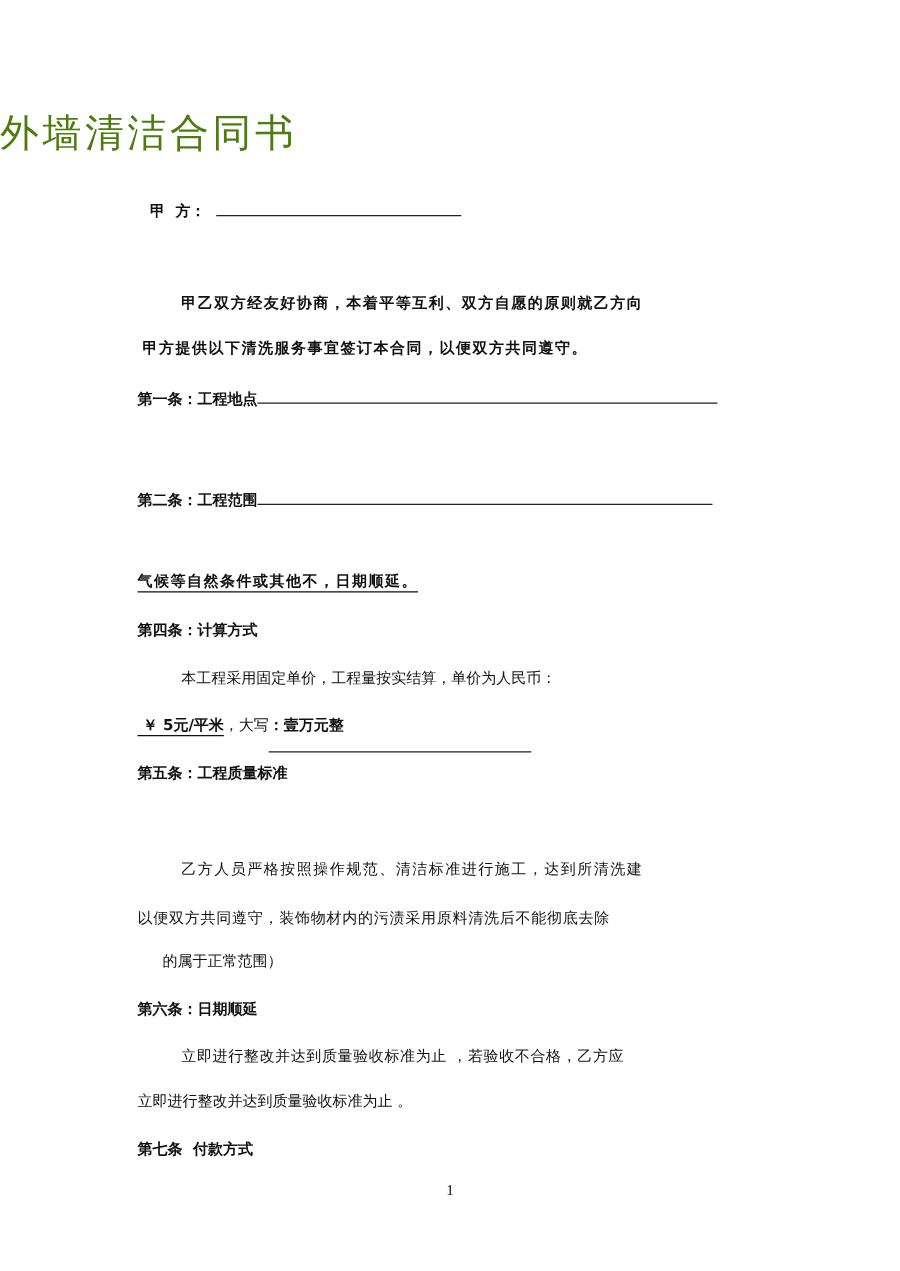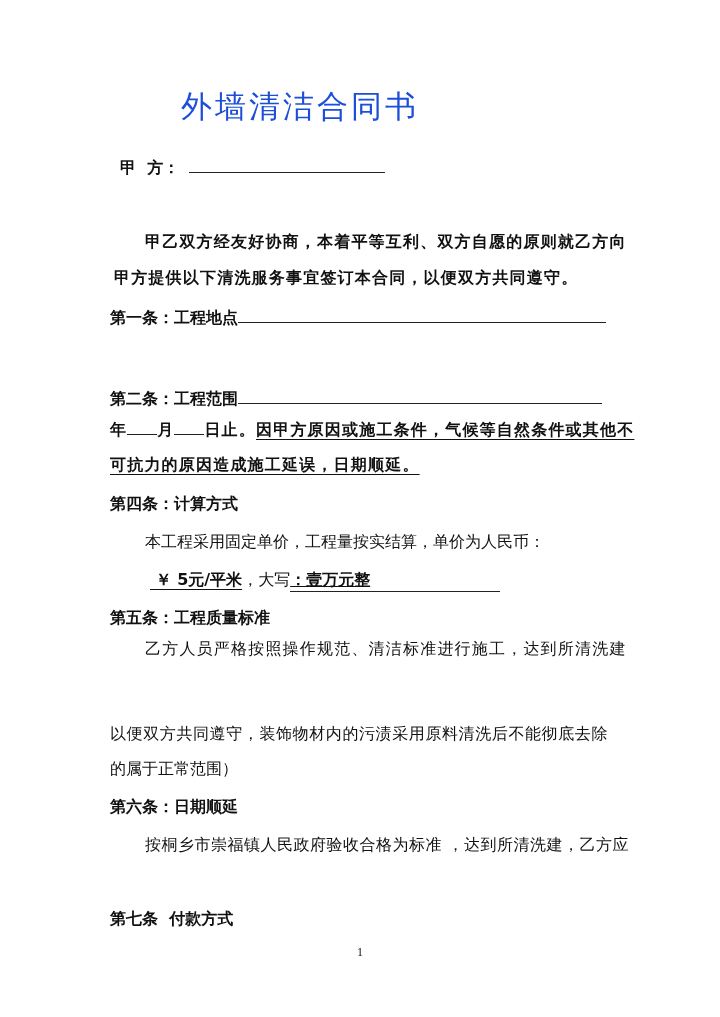--- a/index.html
+++ b/index.html
@@ -1,21 +1,21 @@
 <!DOCTYPE html>
 <html><head>
 <meta charset="utf-8">
 <style>
   html, body { margin: 0; padding: 0; background: #ffffff; }
   body { width: 720px; height: 1017px; position: relative; overflow: hidden;
          font-family: "DejaVu Sans", "Liberation Sans", sans-serif; color: #111; }
   .page { position: absolute; left: 0; top: 0; width: 720px; height: 1017px; background: #fff; }
-  .title { position: absolute; left: 0; width: 600px; top: 86px; text-align: center;
-           font-family: "DejaVu Serif", "Liberation Serif", serif; font-size: 31px; letter-spacing: 3px; color: #1d4ed8; }
-  .line { position: absolute; left: 110px; font-size: 16px; line-height: 20px; white-space: nowrap; }
+  .title { position: absolute; left: 0; width: 600px; top: 86px; text-align: left;
+           font-family: "DejaVu Serif", "Liberation Serif", serif; font-size: 31px; letter-spacing: 3px; color: #4d7c0f; }
+  .line { position: absolute; left: 110px; font-size: 12px; line-height: 20px; white-space: nowrap; }
   .bold { font-weight: bold; }
   .u { text-decoration: underline; text-underline-offset: 4px; }
   .blank { display: inline-block; border-bottom: 1.5px solid #222; height: 16px; vertical-align: baseline; }
   .indent { left: 145px; text-align: right; }
   .pagenum { position: absolute; top: 945px; left: 0; width: 720px; text-align: center;
              font-family: "Liberation Serif", serif; font-size: 12px; }
   .jus { letter-spacing: 1.2px; }
 </style>
 </head>
 <body>
@@ -35,37 +35,35 @@
 
   <div class="line bold" style="top:306px;">
     <span>第一条：工程地点</span><span class="blank" style="width:368px;"></span>
   </div>
 
   <div class="line bold" style="top:344px;margin-top:43px;">
     <span>第二条：工程范围</span><span class="blank" style="width:364px;"></span>
   </div>
 
 
-  <div class="line bold jus" style="top:418px;">
-    <span>年</span><span class="blank" style="width:30px;"></span><span>月</span><span class="blank" style="width:30px;"></span><span>日止。</span><span class="u">因甲方原因或施工条件，气候等自然条件或其他不</span>
-  </div>
 
-  <div class="line bold u jus" style="top:455px;">可抗力的原因造成施工延误，日期顺延。</div>
+  <div class="line bold u jus" style="top:455px;">气候等自然条件或其他不，日期顺延。</div>
 
   <div class="line bold" style="top:494px;font-family:Liberation Serif, serif;">第四条：计算方式</div>
   <div class="line indent" style="top:532px;">本工程采用固定单价，工程量按实结算，单价为人民币：</div>
 
   <div class="line" style="top:570px;">
-    <span class="u bold" style="white-space:pre;margin-left:40px;"> ￥ 5元/平米</span><span>，大写</span><span class="bold" style="display:inline-block; width:210px; border-bottom:1.5px solid #222; padding-bottom:1px;text-decoration:underline;">：壹万元整</span>
+    <span class="u bold" style="white-space:pre;"> ￥ 5元/平米</span><span>，大写</span><span class="bold" style="display:inline-block; width:210px; border-bottom:1.5px solid #222; padding-bottom:11px;">：壹万元整</span>
   </div>
 
   <div class="line bold" style="top:608px;">第五条：工程质量标准</div>
-  <div class="line indent jus" style="top:639px;">乙方人员严格按照操作规范、清洁标准进行施工，达到所清洗建</div>
+  <div class="line indent jus" style="top:686px;font-family:Liberation Mono, monospace;">乙方人员严格按照操作规范、清洁标准进行施工，达到所清洗建</div>
   <div class="line" style="top:724px; letter-spacing:0.6px;">以便双方共同遵守，装饰物材内的污渍采用原料清洗后不能彻底去除</div>
-  <div class="line" style="top:759px;">的属于正常范围）</div>
+  <div class="line" style="top:759px;margin-left:20px;">的属于正常范围）</div>
 
   <div class="line bold" style="top:797px;">第六条：日期顺延</div>
-  <div class="line indent" style="top:835px; letter-spacing:0.5px;">按桐乡市崇福镇人民政府验收合格为标准 ，达到所清洗建，乙方应</div>
+  <div class="line indent" style="top:835px; letter-spacing:0.5px;">立即进行整改并达到质量验收标准为止 ，若验收不合格，乙方应</div>
+  <div class="line" style="top:871px;">立即进行整改并达到质量验收标准为止 。</div>
 
   <div class="line bold" style="top:909px; white-space:pre;">第七条  付款方式</div>
 
   <div class="pagenum">1</div>
 </div>
 
 </body></html>

